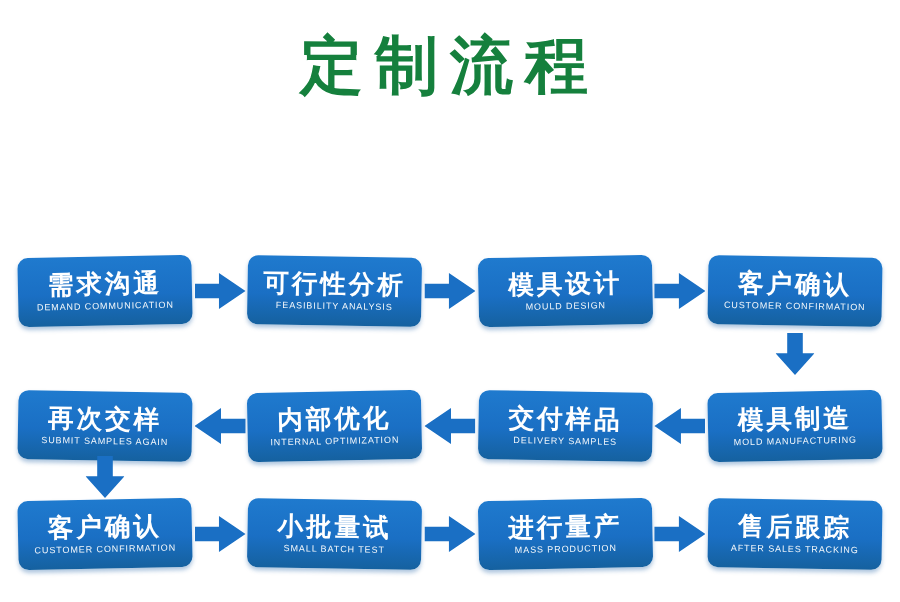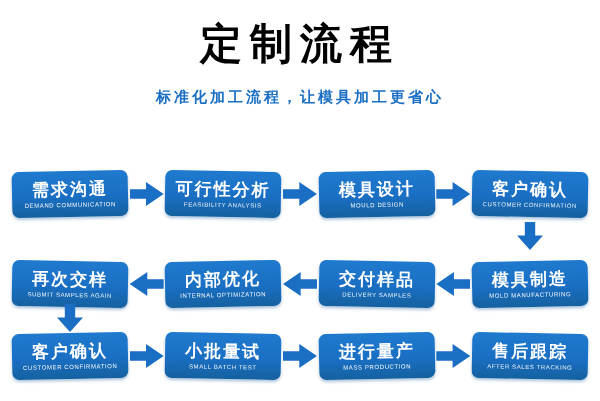--- a/index.html
+++ b/index.html
@@ -7,21 +7,21 @@
     position:relative;
     width:600px;height:401px;
     background:#ffffff;
     font-family:"Liberation Sans","DejaVu Sans",sans-serif;
     overflow:hidden;
   }
   .title{
     position:absolute;top:16px;left:0;width:600px;
     text-align:center;
     font-size:42px;font-weight:bold;
-    color:#000000;
+    color:#15803d;
     letter-spacing:8px;
   }
   .subtitle{
     position:absolute;top:88px;left:0;width:600px;
     text-align:center;
     font-size:15px;font-weight:bold;
     color:#1a6ec3;
     letter-spacing:3px;
   }
   .flow-row{
@@ -65,21 +65,20 @@
   }
   .down-right{left:517px;top:222px;}
   .down-left{left:57px;top:304px;}
 </style>
 </head>
 <body>
 
 <div id="stage">
 
   <div class="title">定制流程</div>
-  <div class="subtitle">标准化加工流程，让模具加工更省心</div>
 
   <div class="flow-row row1">
     <div class="box tiltA">
       <div class="cn">需求沟通</div>
       <div class="en">DEMAND COMMUNICATION</div>
     </div>
     <div class="arrow right"></div>
     <div class="box tiltB">
       <div class="cn">可行性分析</div>
       <div class="en">FEASIBILITY ANALYSIS</div>

